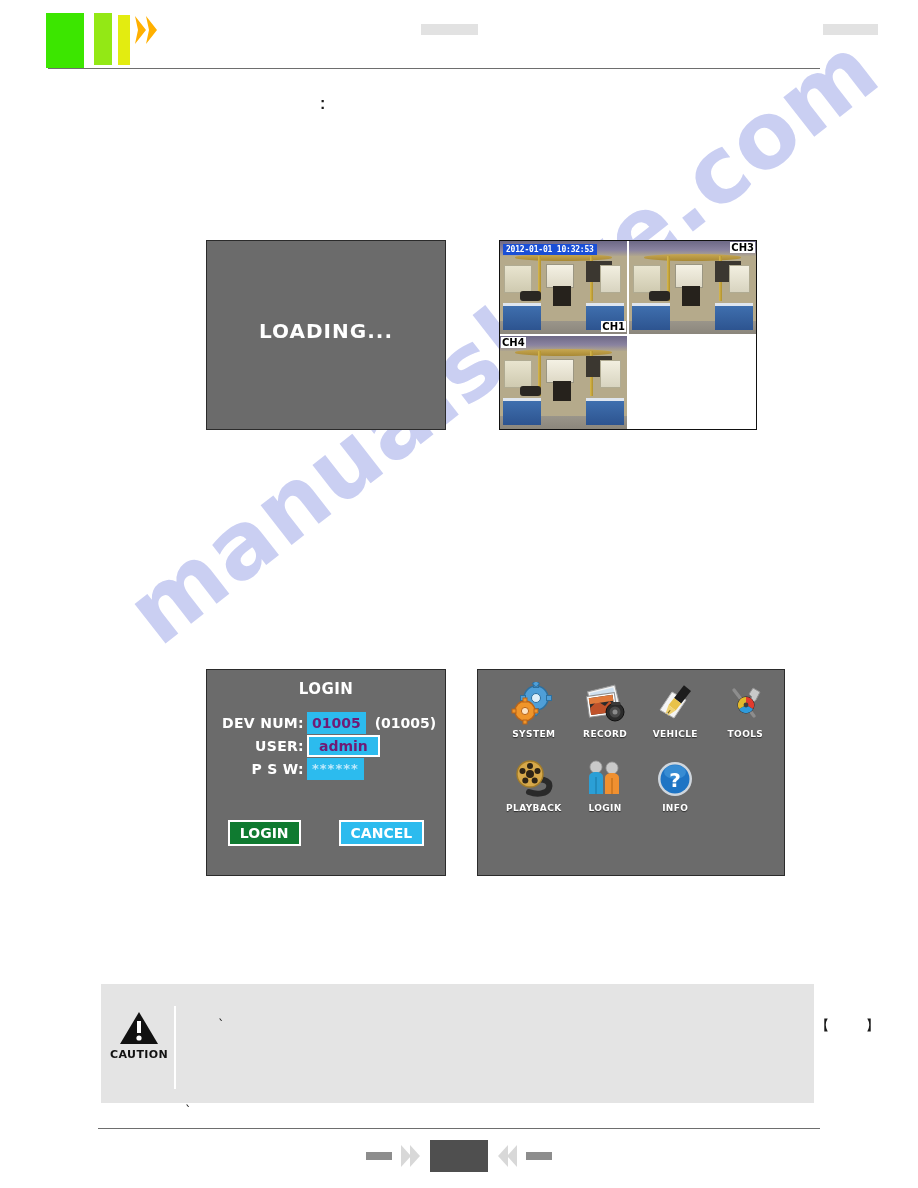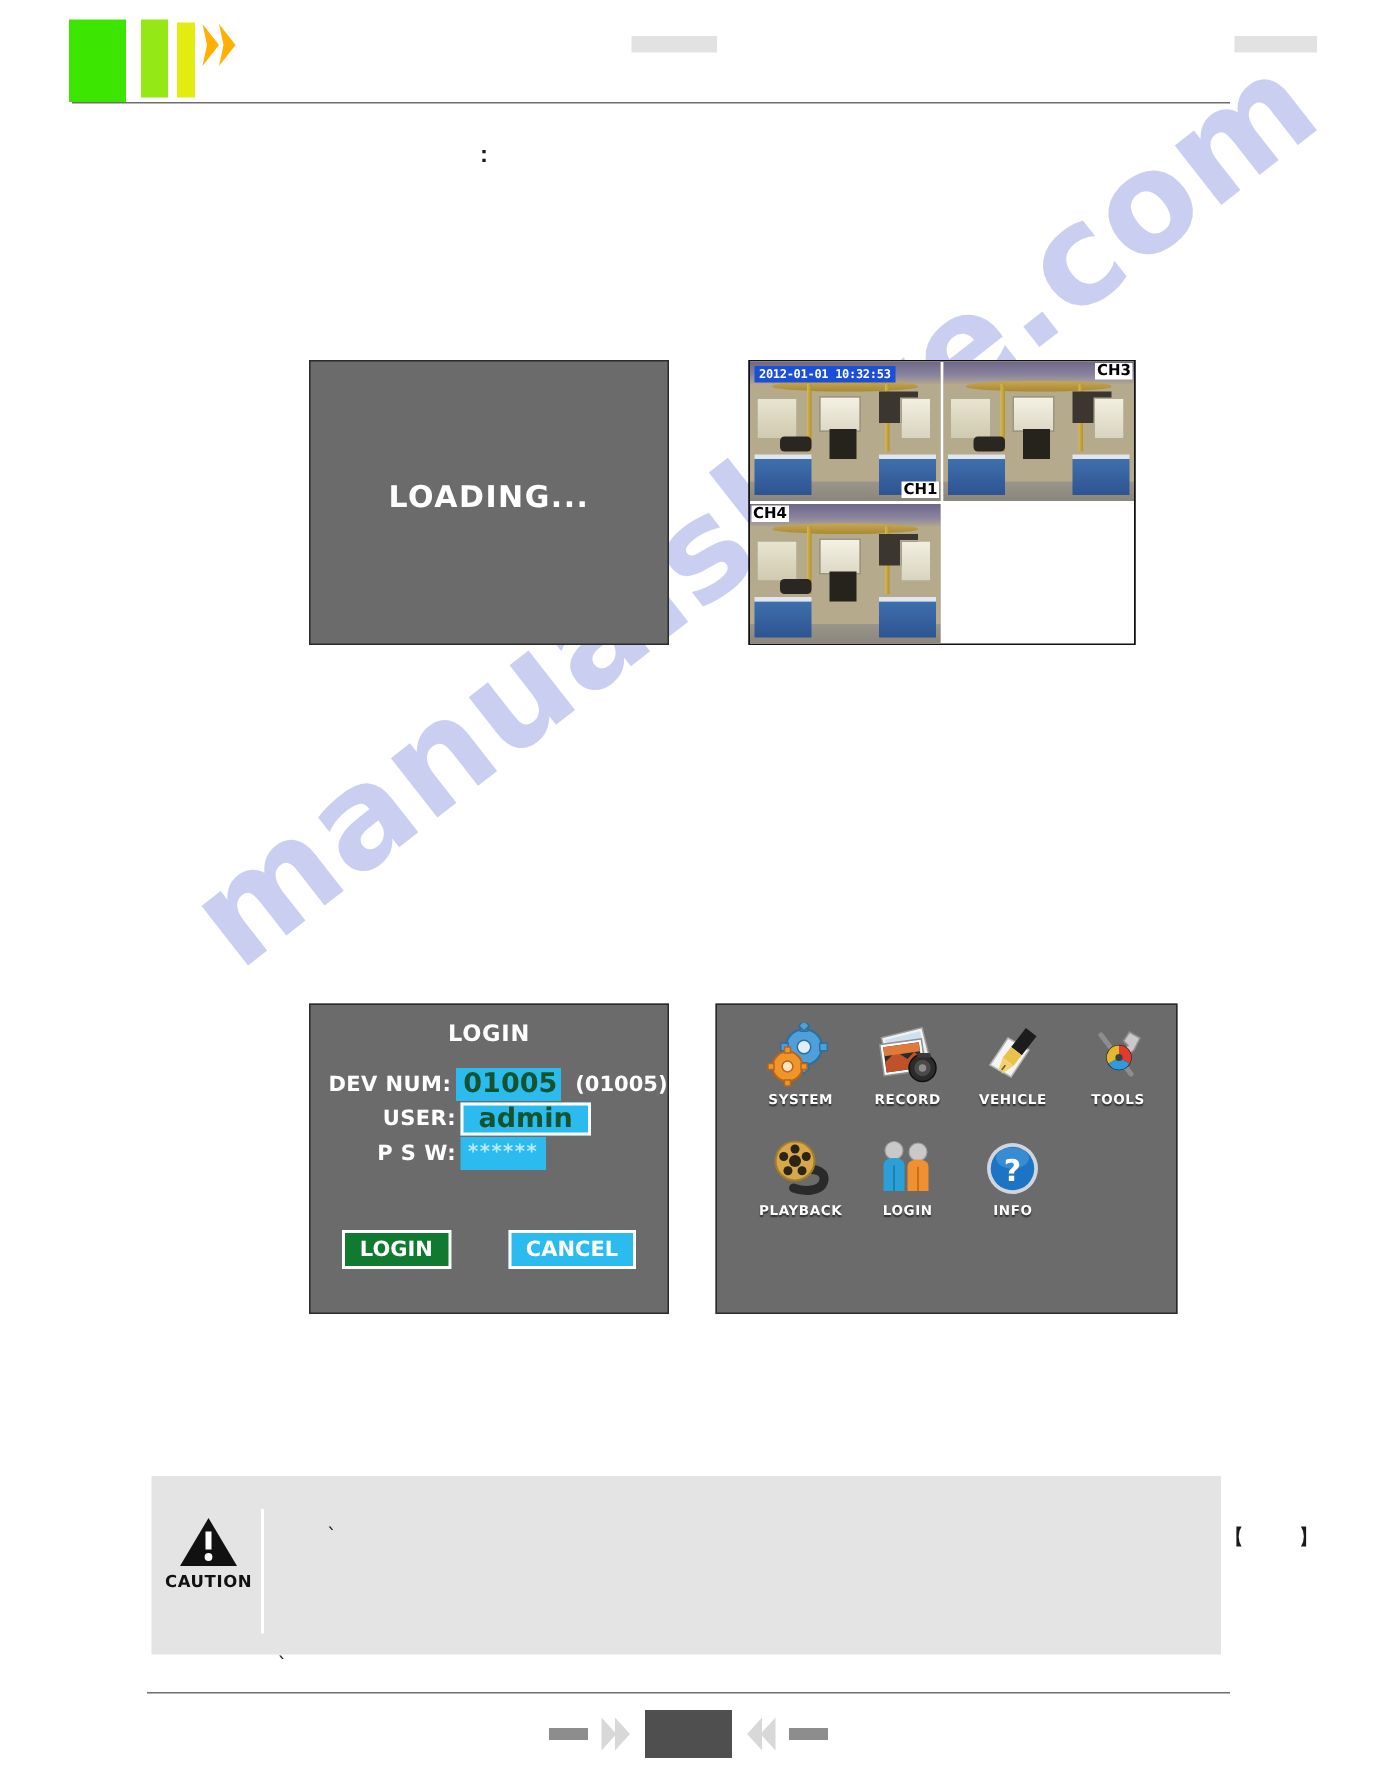--- a/index.html
+++ b/index.html
@@ -341,22 +341,22 @@
     color: #ffffff;
     font-size: 14px;
     font-weight: 700;
     font-family: "DejaVu Sans", sans-serif;
     letter-spacing: 0.3px;
     padding-right: 3px;
     white-space: nowrap;
   }
   .login-field {
     background: #2cbbee;
-    color: #14532d;
-    font-size: 18px;
+    color: #701a75;
+    font-size: 14px;
     font-weight: 700;
     font-family: "DejaVu Sans", sans-serif;
     line-height: 18px;
     padding: 1px 4px;
     box-sizing: border-box;
     border: 1px solid transparent;
     min-width: 56px;
     text-align: left;
   }
   .login-field.focused {

